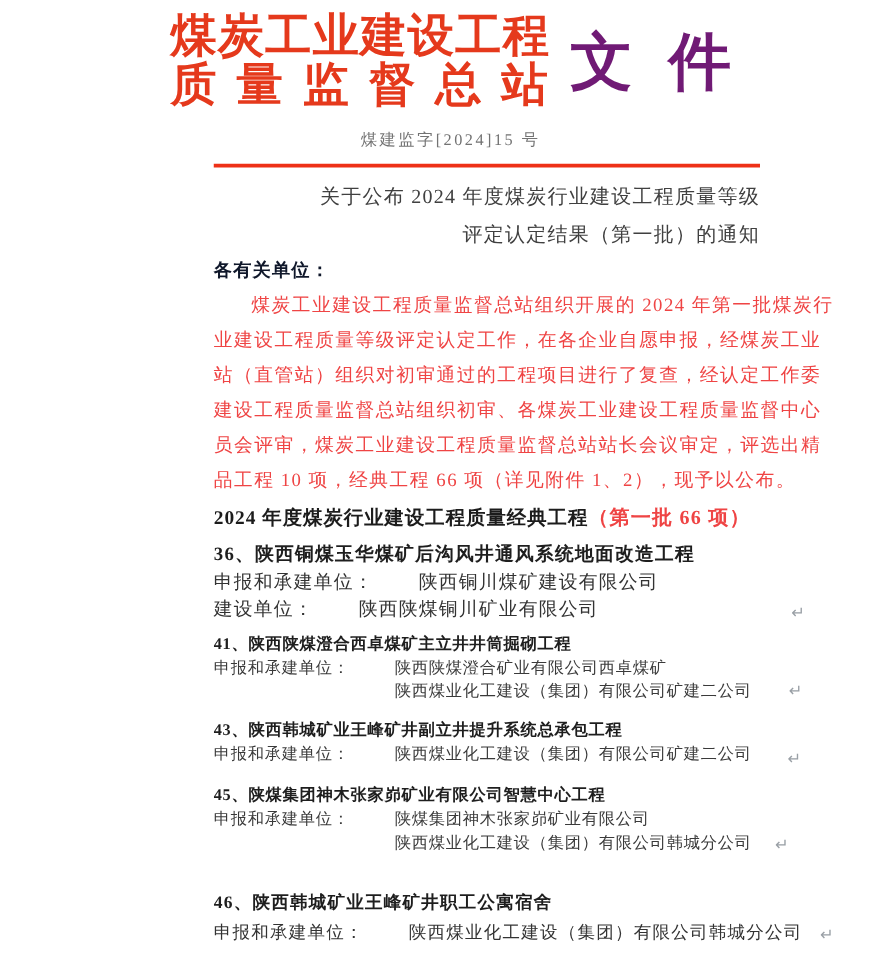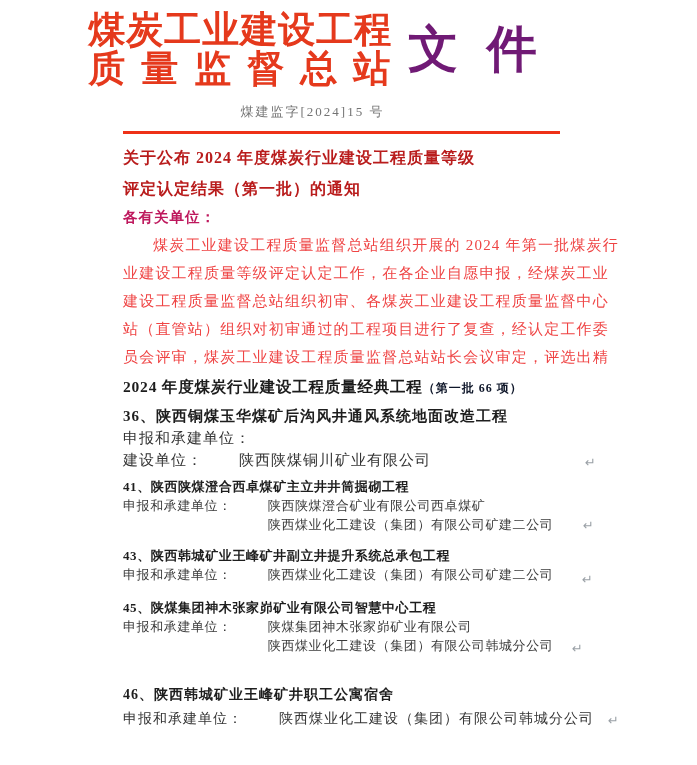--- a/index.html
+++ b/index.html
@@ -1,18 +1,18 @@
 <!DOCTYPE html>
 <html><head>
 <meta charset="utf-8">
 <style>
   html,body{margin:0;padding:0;background:#ffffff;}
   .page{
     position:relative;width:625px;height:765px;background:#ffffff;overflow:hidden;
-    font-family:"Liberation Serif","DejaVu Serif",serif;color:#2e2e2e;
+    font-family:"Liberation Serif","DejaVu Serif",serif;color:#2e2e2e;margin-left:48px;
   }
   
   .letterhead{
     position:absolute;top:10px;left:0;width:100%;
     display:flex;justify-content:center;align-items:center;gap:16px;
   }
   .org-name{color:#e5391c;font-weight:bold;text-align:left;}
   .org-line1{font-size:37px;line-height:39px;letter-spacing:1px;white-space:nowrap;}
   .org-line2{font-size:37px;line-height:39px;letter-spacing:16px;margin-right:-16px;white-space:nowrap;}
   .doc-word{
@@ -22,30 +22,30 @@
   
   .doc-number{
     position:absolute;top:103px;left:0;width:100%;text-align:center;
     font-size:13px;color:#737373;letter-spacing:2px;
   }
   
   .red-rule{position:absolute;top:131px;left:123px;width:437px;height:3px;background:#ee3117;}
   
   .content{position:absolute;top:142px;left:123px;width:437px;}
   .title-line{
-    text-align:left;font-weight:bold;font-size:16px;line-height:31px;
-    color:#b91c1c;letter-spacing:1px;
+    text-align:right;font-weight:normal;font-size:16px;line-height:31px;
+    color:#404040;letter-spacing:1px;
   }
-  .salutation{margin-top:3px;font-weight:bold;font-size:14.5px;line-height:20px;color:#be185d;letter-spacing:1px;}
+  .salutation{margin-top:3px;font-weight:bold;font-size:14.5px;line-height:20px;color:#0f172a;letter-spacing:1px;}
   .para{margin-top:4px;}
   .para-line{font-size:15px;line-height:28px;letter-spacing:1.2px;color:#ef4444;white-space:nowrap;}
   .para-line.indent{text-indent:2em;}
   .section-heading{margin-top:5px;height:22px;line-height:22px;white-space:nowrap;}
   .section-heading .main{font-weight:bold;font-size:15.5px;color:#1c1c1c;letter-spacing:0.8px;}
-  .section-heading .suffix{font-weight:bold;font-size:12px;color:#0f172a;letter-spacing:1px;}
+  .section-heading .suffix{font-weight:bold;font-size:16px;color:#ef4444;letter-spacing:1px;}
   
   .item{position:relative;}
   .item .item-title{font-weight:bold;color:#1e1e1e;white-space:nowrap;}
   .item-row{display:flex;gap:36px;}
   .row-label{white-space:nowrap;}
   .row-values{display:flex;flex-direction:column;}
   .row-values .val{white-space:nowrap;}
   .item-lg{margin-top:7px;font-size:15px;line-height:22px;letter-spacing:1px;color:#333;}
   .item-sm{font-size:13px;line-height:19px;letter-spacing:0.6px;color:#3a3a3a;}
   .item-41{margin-top:6px;}
@@ -82,33 +82,37 @@
   <div class="content">
 
     <div class="title-line">关于公布 2024 年度煤炭行业建设工程质量等级</div>
     <div class="title-line">评定认定结果（第一批）的通知</div>
 
     <div class="salutation">各有关单位：</div>
 
     <div class="para">
       <div class="para-line indent">煤炭工业建设工程质量监督总站组织开展的 2024 年第一批煤炭行</div>
       <div class="para-line">业建设工程质量等级评定认定工作，在各企业自愿申报，经煤炭工业</div>
+      <div class="para-line">站（直管站）组织对初审通过的工程项目进行了复查，经认定工作委</div>
       <div class="para-line">建设工程质量监督总站组织初审、各煤炭工业建设工程质量监督中心</div>
-      <div class="para-line">站（直管站）组织对初审通过的工程项目进行了复查，经认定工作委</div>
       <div class="para-line">员会评审，煤炭工业建设工程质量监督总站站长会议审定，评选出精</div>
+      <div class="para-line">品工程 10 项，经典工程 66 项（详见附件 1、2），现予以公布。</div>
     </div>
 
     <div class="section-heading">
       <span class="main">2024 年度煤炭行业建设工程质量经典工程</span><span class="suffix">（第一批 66 项）</span>
     </div>
 
     <div class="item item-lg">
       <div class="item-title">36、陕西铜煤玉华煤矿后沟风井通风系统地面改造工程</div>
       <div class="item-row">
         <span class="row-label">申报和承建单位：</span>
+        <span class="row-values">
+            <span class="val">陕西铜川煤矿建设有限公司</span>
+          </span>
       </div>
       <div class="item-row">
         <span class="row-label">建设单位：</span>
         <span class="row-values">
             <span class="val">陕西陕煤铜川矿业有限公司</span>
           </span>
       </div>
       <span class="return-mark rm-0">↵</span>
     </div>
 

